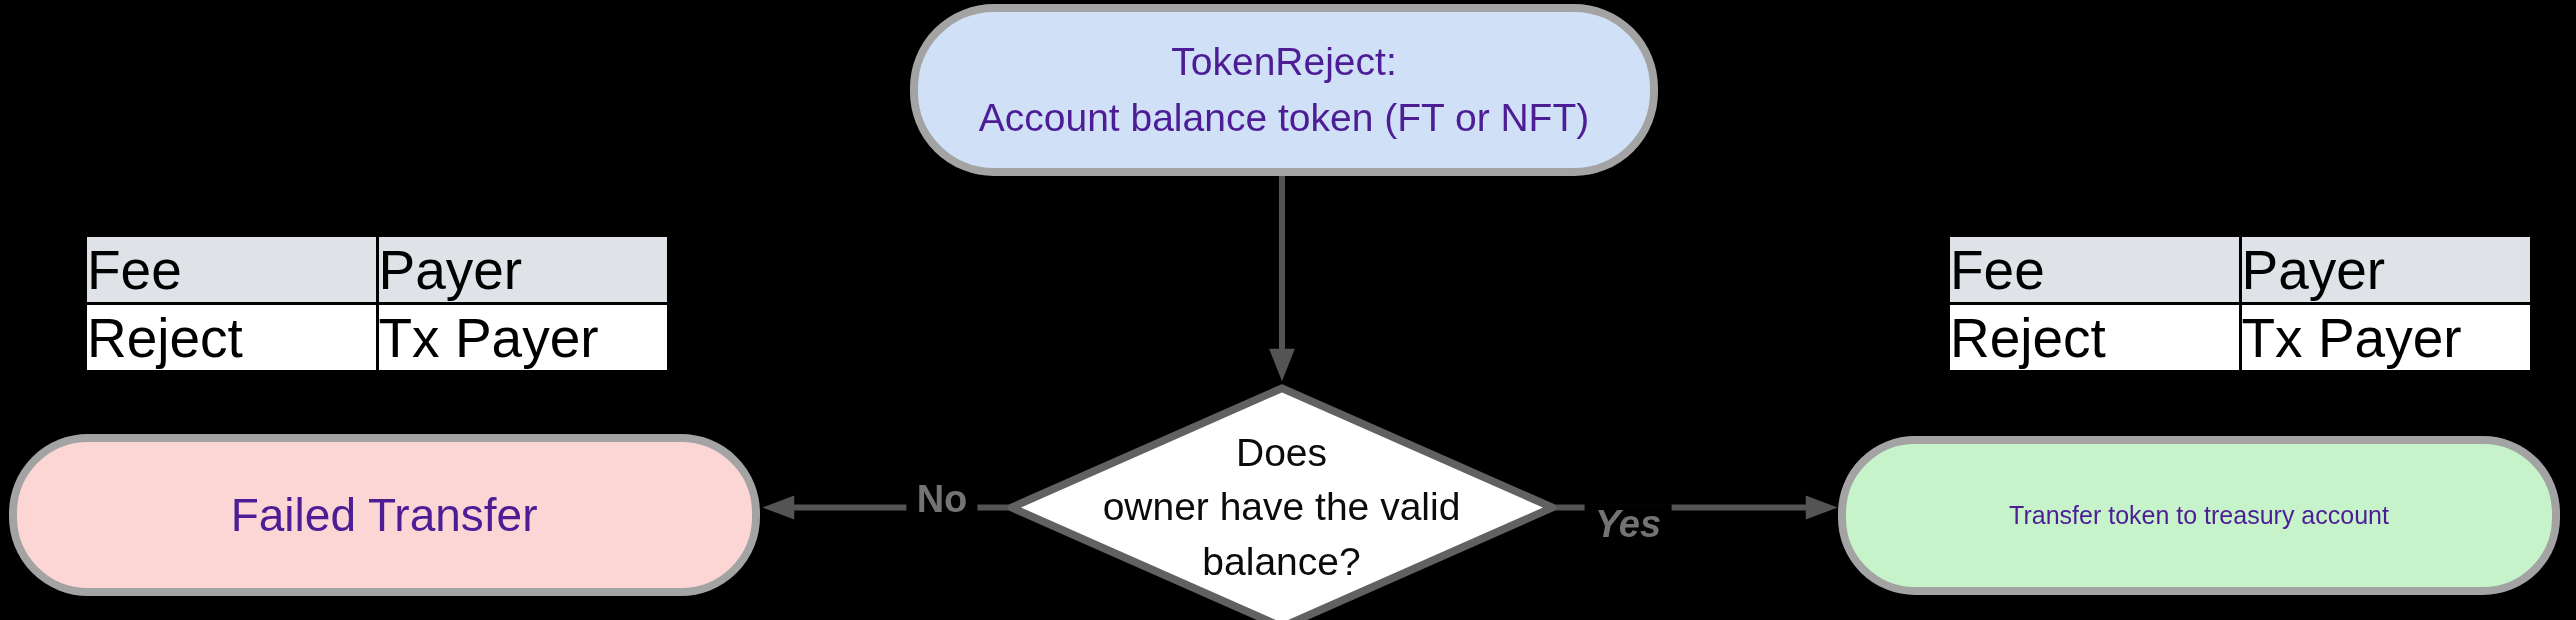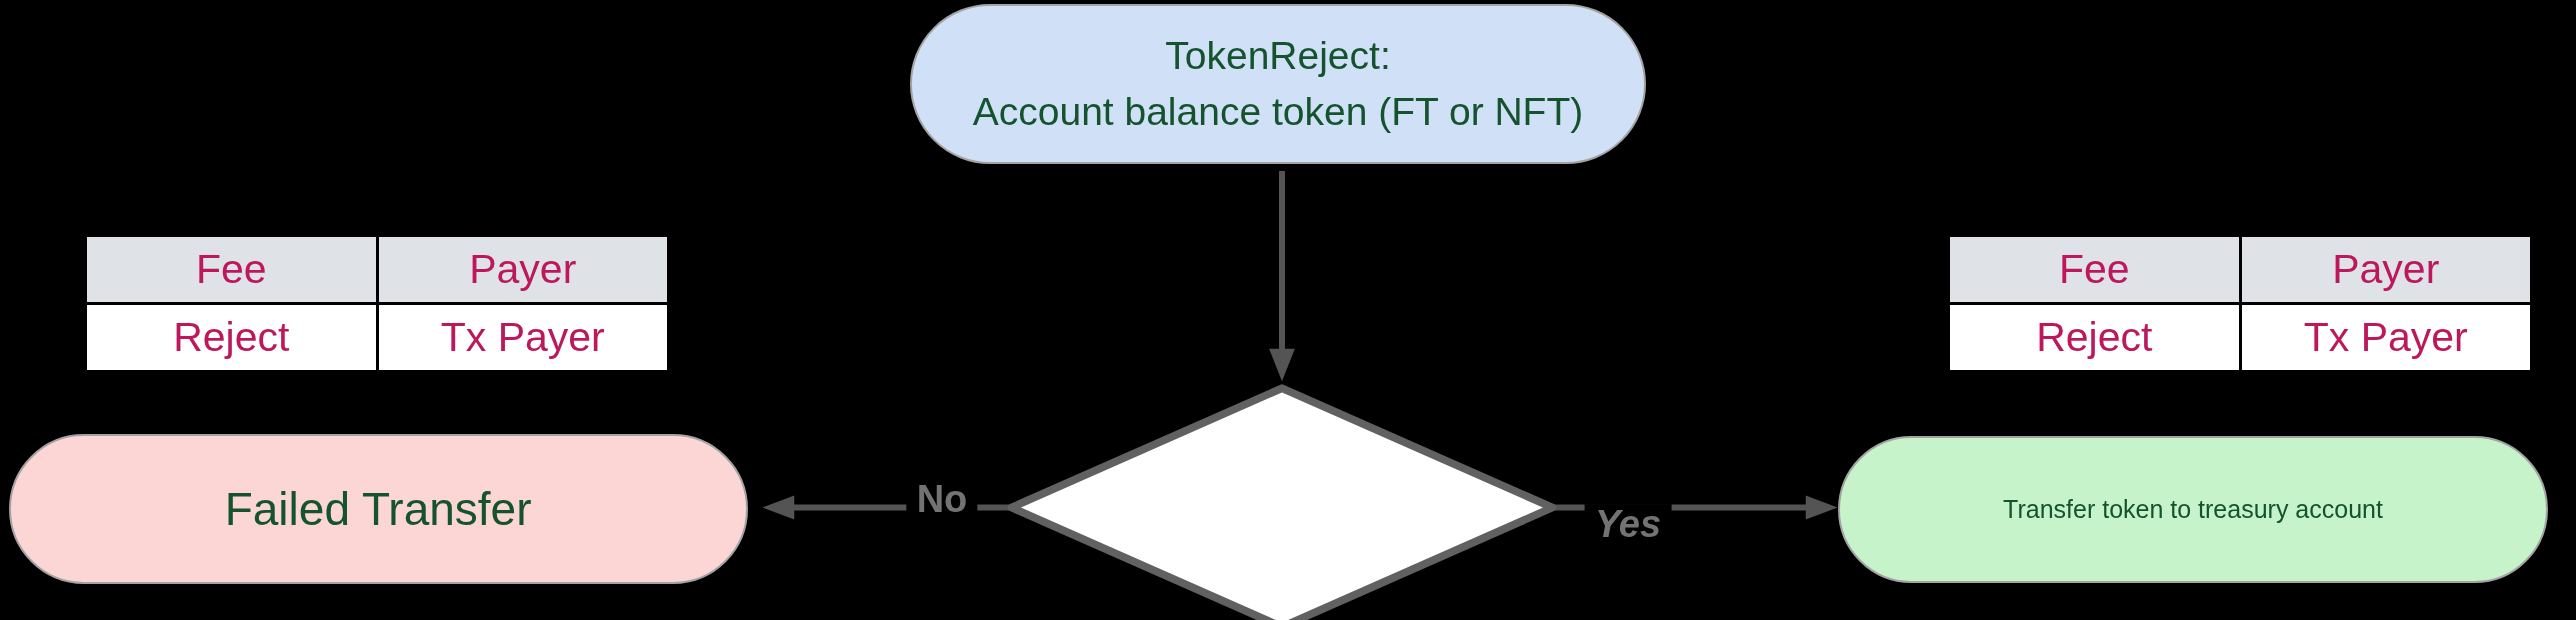--- a/index.html
+++ b/index.html
@@ -20,22 +20,22 @@
     left: 0;
     top: 0;
   }
   .node {
     position: absolute;
     display: flex;
     flex-direction: column;
     align-items: center;
     justify-content: center;
     text-align: center;
-    border: 2px solid #a3a3a3;
-    color: #14532d;
+    border: 8px solid #a3a3a3;
+    color: #4c1d95;
     box-sizing: content-box;
   }
   .start-node {
     left: 910px;
     top: 4.3px;
     width: 732px;
     height: 156px;
     background: #cfe0f7;
     border-radius: 84px;
     font-size: 39px;
@@ -73,23 +73,22 @@
     font-size: 39px;
     line-height: 1.40;
     color: #0b0b0b;
   }
   .fee-table {
     position: absolute;
     border-collapse: collapse;
     table-layout: fixed;
     width: 586px;
     background: #ffffff;
-    color: #be185d;
-    font-size: 41px;
-    text-align: center;
+    color: #000000;
+    font-size: 55px;
   }
   .fee-table td {
     border: 3.4px solid #000000;
     height: 65px;
     padding: 0;
     vertical-align: middle;
   }
   .fee-table tr.header-row td {
     background: #dfe3e8;
   }
@@ -125,20 +124,25 @@
       <polygon points="888,591 925,577 925,605"></polygon>
       <polygon points="2140,591 2103,577 2103,605"></polygon>
     </g>
   </svg>
 
   <div class="node start-node">
     <div>TokenReject:</div>
     <div>Account balance token (FT or NFT)</div>
   </div>
 
+  <div class="decision-text">
+    <div>Does</div>
+    <div>owner have the valid</div>
+    <div>balance?</div>
+  </div>
 
   <div class="node fail-node">
     <div>Failed Transfer</div>
   </div>
 
   <div class="node success-node">
     <div>Transfer token to treasury account</div>
   </div>
 
   <span class="edge-label edge-label-no">No</span>

